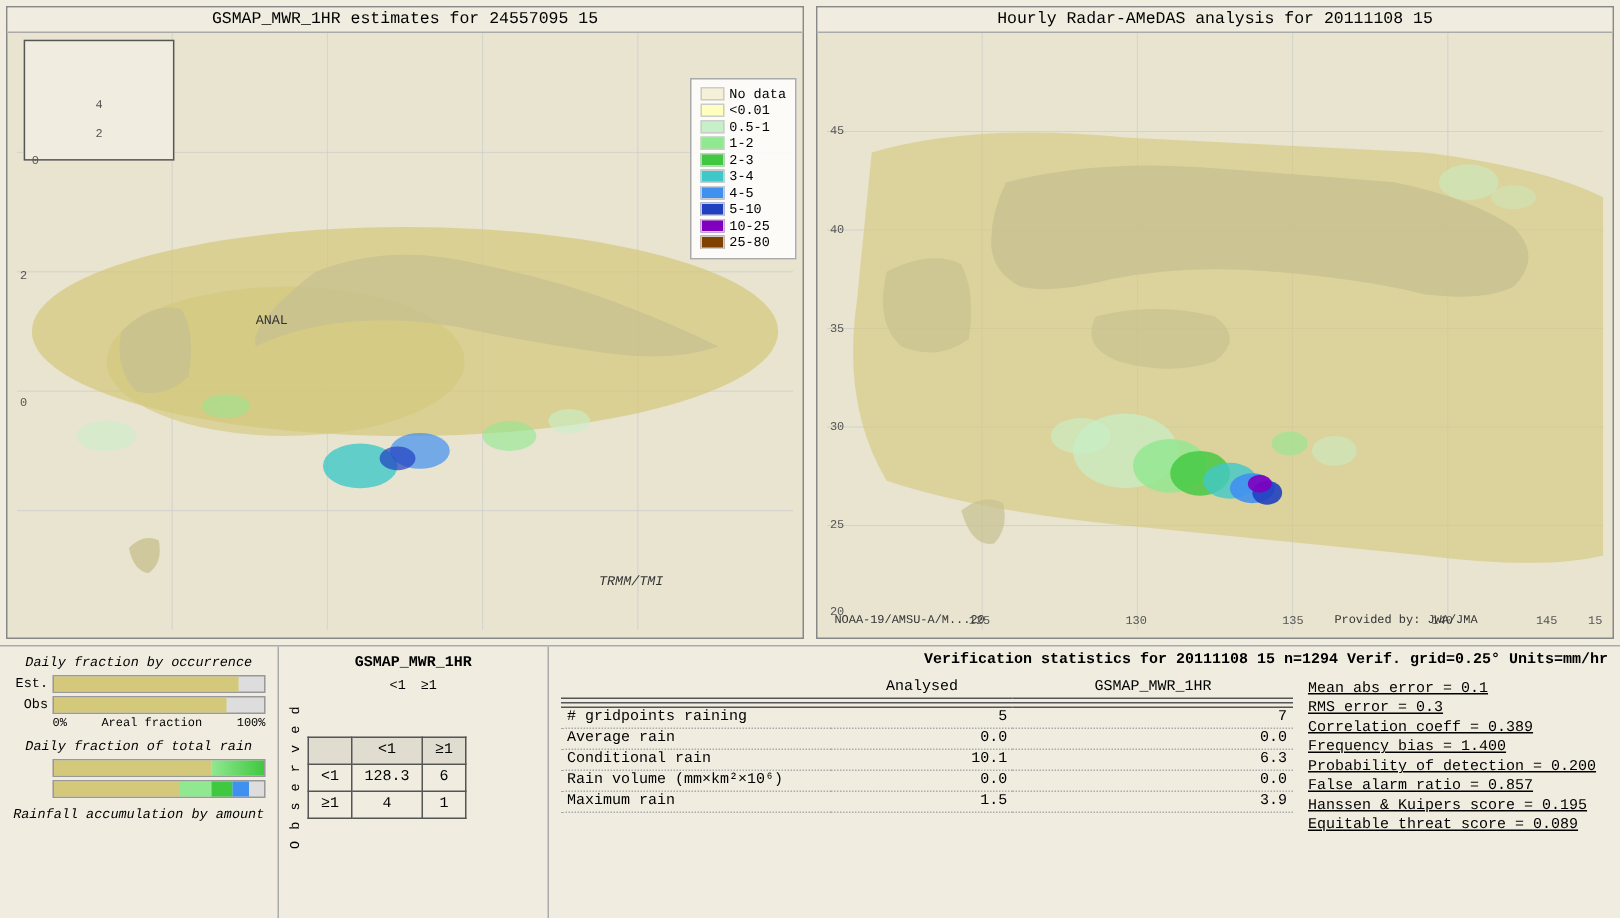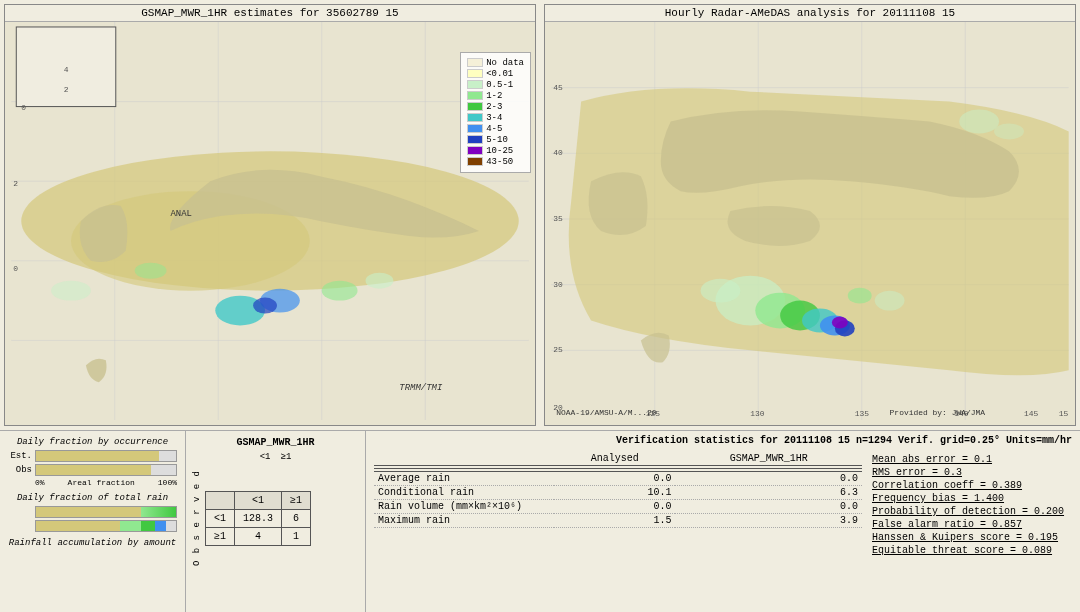--- a/index.html
+++ b/index.html
@@ -256,21 +256,21 @@
     }
   </style>
 </head>
 <body>
 
 <div class="main-container">
 
   <div class="maps-row">
 
     <div class="map-panel">
-      <div class="map-title">GSMAP_MWR_1HR estimates for 35602789 15</div>
+      <div class="map-title">GSMAP_MWR_1HR estimates for 24557095 15</div>
       <div class="map-content">
         
         <svg class="map-svg" viewBox="0 0 520 400">
 
           <rect width="520" height="400" fill="#e8e4d0"></rect>
 
           <g stroke="#ccc" stroke-width="0.5" fill="none">
             <line x1="0" y1="80" x2="520" y2="80"></line>
             <line x1="0" y1="160" x2="520" y2="160"></line>
             <line x1="0" y1="240" x2="520" y2="240"></line>
@@ -344,21 +344,21 @@
           <div class="legend-item">
             <div class="legend-color" style="background:#2040c0;"></div>
             <span>5-10</span>
           </div>
           <div class="legend-item">
             <div class="legend-color" style="background:#8000c0;"></div>
             <span>10-25</span>
           </div>
           <div class="legend-item">
             <div class="legend-color" style="background:#804000;"></div>
-            <span>43-50</span>
+            <span>25-80</span>
           </div>
         </div>
       </div>
     </div>
 
     <div class="map-panel">
       <div class="map-title">Hourly Radar-AMeDAS analysis for 20111108 15</div>
       <div class="map-content">
         <svg class="map-svg" viewBox="0 0 520 400">
 
@@ -513,20 +513,25 @@
               <th style="text-align:left; width:180px;"></th>
               <th>Analysed</th>
               <th>GSMAP_MWR_1HR</th>
             </tr>
             <tr>
               <td colspan="3" style="padding:0; border-bottom:1px solid #555;">
                     <hr class="divider-line">
                   </td>
             </tr>
             <tr>
+              <td># gridpoints raining</td>
+              <td style="text-align:right;">5</td>
+              <td style="text-align:right;">7</td>
+            </tr>
+            <tr>
               <td>Average rain</td>
               <td style="text-align:right;">0.0</td>
               <td style="text-align:right;">0.0</td>
             </tr>
             <tr>
               <td>Conditional rain</td>
               <td style="text-align:right;">10.1</td>
               <td style="text-align:right;">6.3</td>
             </tr>
             <tr>

